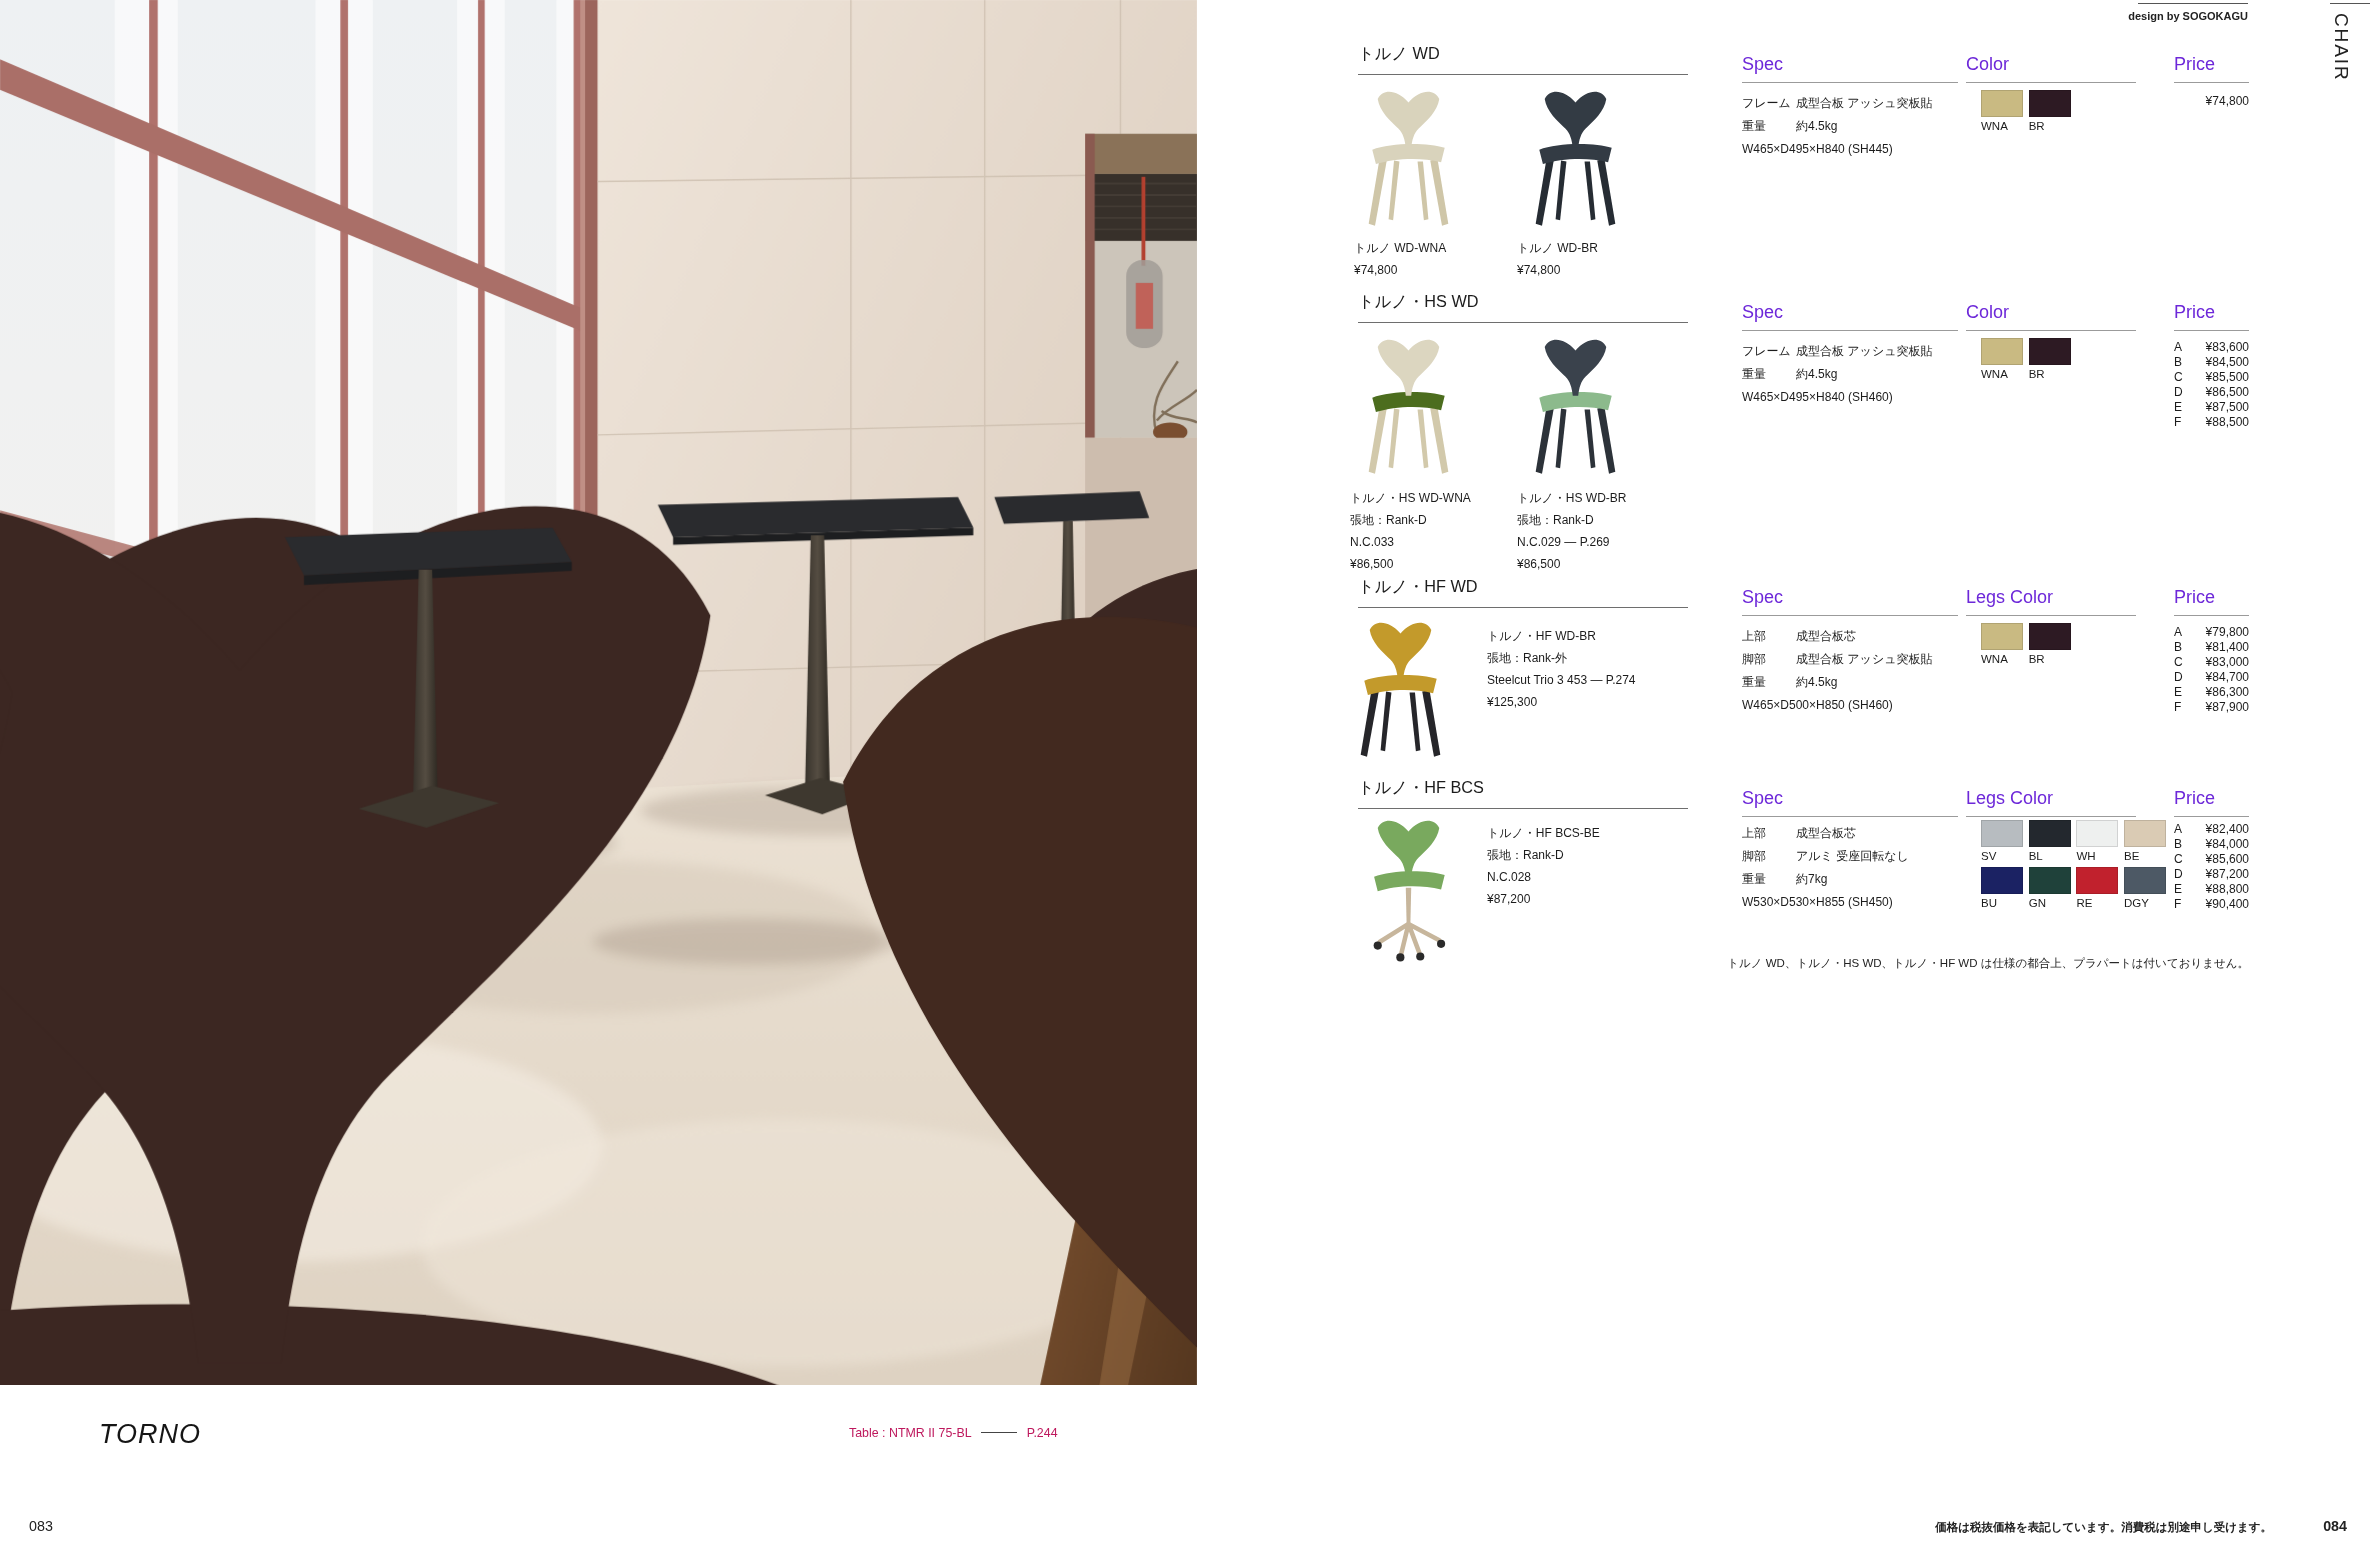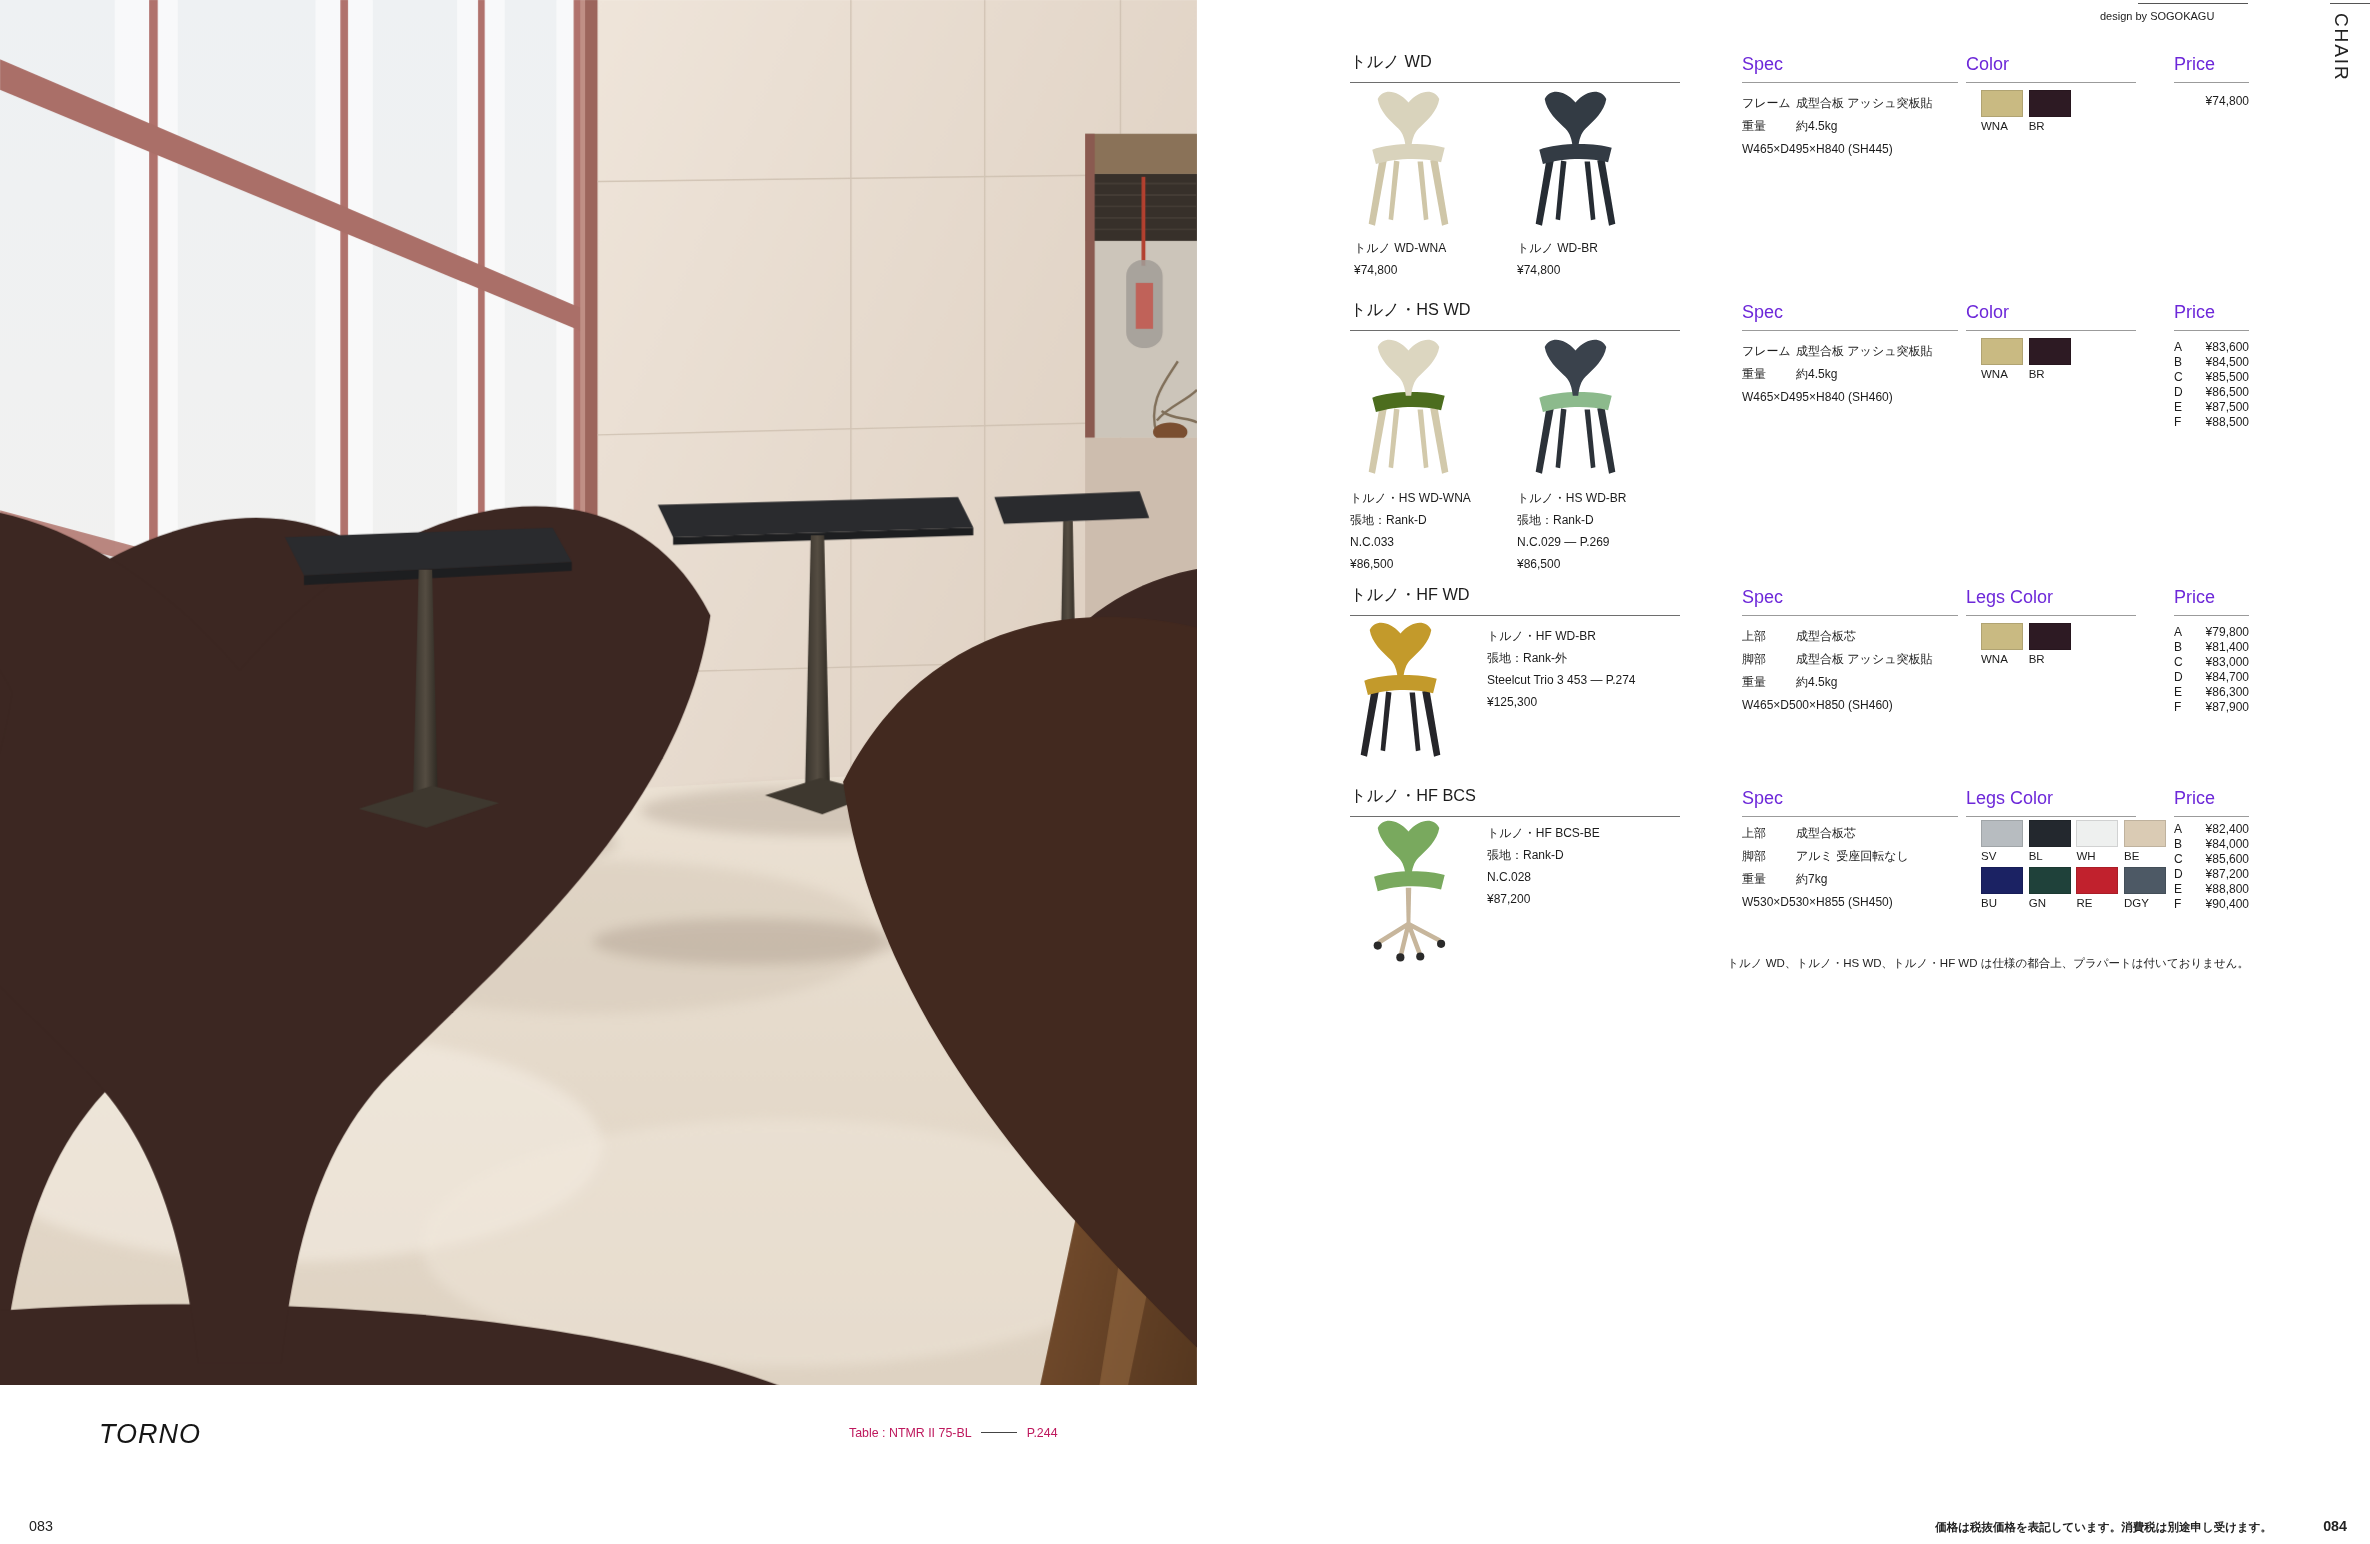--- a/index.html
+++ b/index.html
@@ -12,28 +12,28 @@
   
   .title{position:absolute;left:99px;top:1419px;font-size:27px;letter-spacing:1px;color:#151515;font-style:italic;}
   .tablecap{position:absolute;left:849px;top:1426px;font-size:12.4px;color:#be185d;white-space:nowrap;}
   .tablecap .dash{display:inline-block;width:36px;height:0;border-top:1.5px solid #444;vertical-align:3.8px;margin:0 9.6px;}
   .pagenum{position:absolute;top:1518px;font-size:14.3px;color:#222;text-align:center;}
   .pn-left{left:29px;} .pn-right{right:24px;font-weight:bold;}
   .footnote{position:absolute;top:1520px;right:99px;font-size:11.5px;font-weight:700;color:#222;}
 
   
   .credit-rule{position:absolute;left:2138px;top:2.9px;width:110px;border-top:1.5px solid #555;}
-  .credit{position:absolute;left:2100px;top:9.6px;width:148px;font-size:11px;font-weight:400;color:#222;}
+  .credit{position:absolute;left:2100px;top:9.6px;width:148px;text-align:right;font-size:11px;font-weight:700;color:#222;}
   .tab-rule{position:absolute;left:2330px;top:2.9px;width:41px;border-top:1.5px solid #555;}
   .tab-chair{position:absolute;left:2330px;top:13.4px;writing-mode:vertical-rl;font-size:19px;letter-spacing:1.9px;color:#222;}
 
   
   .sec{position:absolute;left:1350px;width:902px;}
   .sec-head{position:relative;height:32.5px;}
-  .sec-name{position:absolute;left:0;bottom:0;width:330px;margin:0;font-size:16.3px;font-weight:400;
+  .sec-name{position:absolute;left:0;bottom:0;width:330px;margin:8px;font-size:16.3px;font-weight:400;
             border-bottom:1.9px solid #6e6e6e;padding-bottom:8.6px;}
   .colhead{position:absolute;bottom:0;font-size:18px;color:#6d28d9;border-bottom:1.4px solid #9b9b9b;padding-bottom:6.7px;}
   .spec-h{left:392px;width:216px;}
   .color-h{left:616px;width:170px;}
   .price-h{left:824px;width:75px;}
 
   .fig{position:absolute;width:101px;height:145px;}
   .cap{position:absolute;font-size:12px;line-height:22px;white-space:nowrap;}
 
   .spec-col{position:absolute;left:392px;width:239px;font-size:12px;line-height:23px;white-space:nowrap;}

